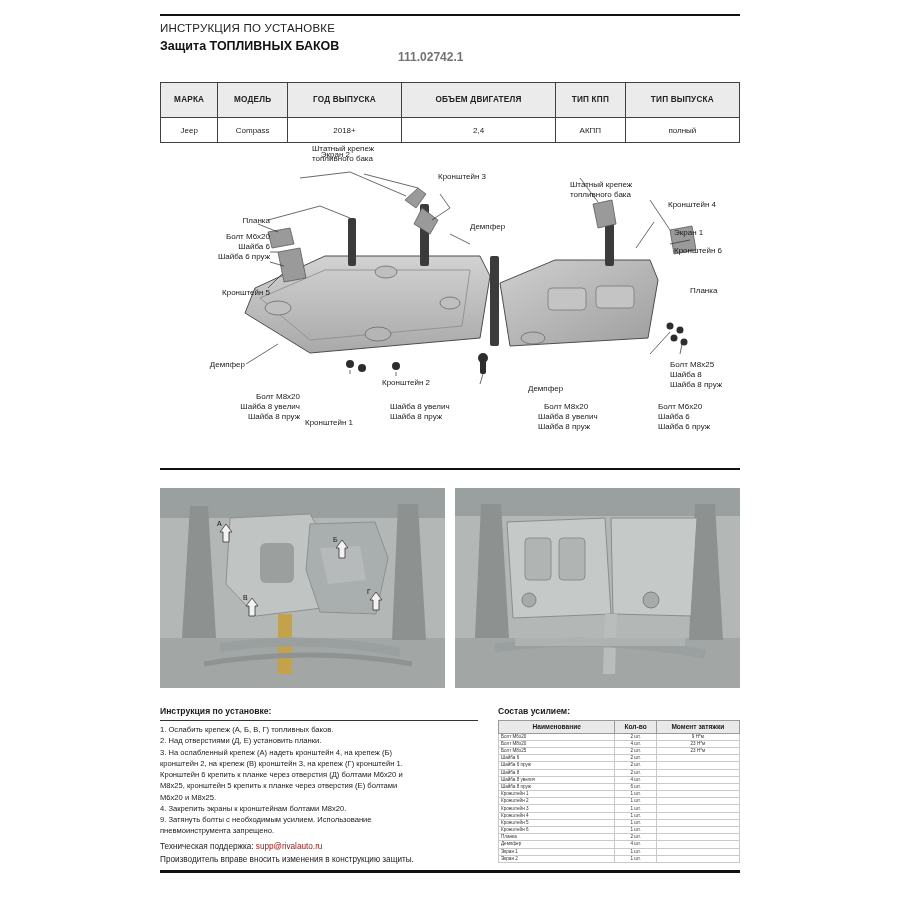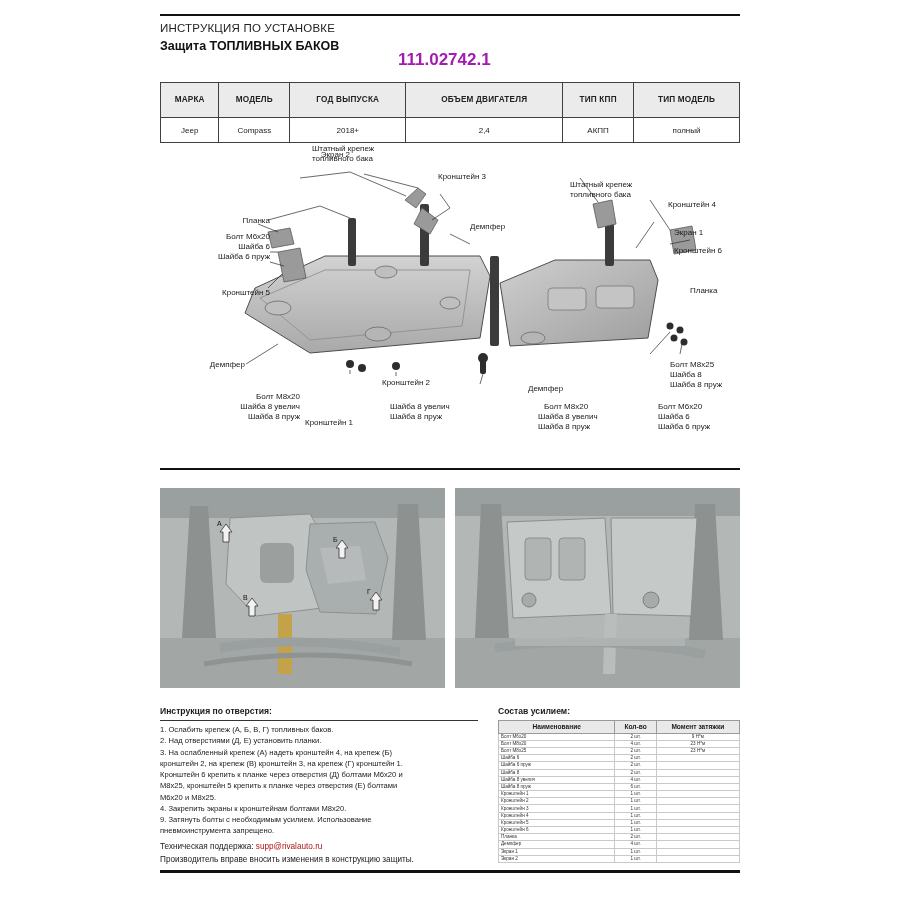--- a/index.html
+++ b/index.html
@@ -9,21 +9,21 @@
     font-family:"Liberation Sans", sans-serif;
     color:#1a1a1a;
     overflow:hidden;
   }
   .page{position:relative;width:812px;height:900px;}
 
   
   .hdr{position:absolute;left:160px;top:22px;}
   .hdr .l1{font-size:11.5px;letter-spacing:.2px;color:#222;}
   .hdr .l2{margin-top:5px;font-size:12.5px;font-weight:bold;color:#111;}
-  .hdr .code{position:absolute;left:238px;top:28px;font-size:17px;font-weight:bold;color:#a21caf;}
+  .hdr .code{position:absolute;left:238px;top:28px;font-size:12px;font-weight:bold;color:#737373;}
 
   
   .spec{position:absolute;left:160px;top:82px;width:580px;border-collapse:collapse;}
   .spec td{border:1px solid #404040;text-align:center;vertical-align:middle;font-size:8.2px;color:#222;}
   .spec tr.head td{height:32px;background:#ebebeb;font-weight:bold;letter-spacing:.2px;line-height:1.25;}
   .spec tr.vals td{height:22px;background:#ffffff;font-size:8px;}
 
   
   .draw{position:absolute;left:150px;top:148px;width:600px;height:310px;}
   .lbl{position:absolute;font-size:8px;color:#1a1a1a;line-height:1.28;white-space:nowrap;}
@@ -74,21 +74,21 @@
   </div>
 
   <table class="spec">
     <tbody>
         <tr class="head">
       <td>МАРКА</td>
       <td>МОДЕЛЬ</td>
       <td style="white-space:pre-line">ГОД ВЫПУСКА</td>
       <td style="white-space:pre-line">ОБЪЕМ ДВИГАТЕЛЯ</td>
       <td>ТИП КПП</td>
-      <td style="white-space:pre-line">ТИП МОДЕЛЬ</td>
+      <td style="white-space:pre-line">ТИП ВЫПУСКА</td>
     </tr>
     <tr class="vals">
       <td>Jeep</td>
       <td>Compass</td>
       <td>2018+</td>
       <td>2,4</td>
       <td>АКПП</td>
       <td>полный</td>
     </tr>
   </tbody>
@@ -262,21 +262,21 @@
         <circle cx="74" cy="112" r="7" fill="#a7abaa" stroke="#7d8281"></circle>
         <circle cx="196" cy="112" r="8" fill="#a7abaa" stroke="#7d8281"></circle>
         <path d="M150 126 L162 126 L160 186 L148 186 Z" fill="#b9bdbc"></path>
         <path d="M40 160 Q140 146 250 166" stroke="#9aa09f" stroke-width="9" fill="none"></path>
         <rect x="60" y="150" width="170" height="8" fill="#aeb3b2"></rect>
       </svg>
     </div>
   </div>
 
   <div class="instr">
-    <h4>Инструкция по отверстия:</h4>
+    <h4>Инструкция по установке:</h4>
     <div class="hr"></div>
     <p>1. Ослабить крепеж (А, Б, В, Г) топливных баков.</p>
     <p>2. Над отверстиями (Д, Е) установить планки.</p>
     <p>3. На ослабленный крепеж (А) надеть кронштейн 4, на крепеж (Б)</p>
     <p>кронштейн 2, на крепеж (В) кронштейн 3, на крепеж (Г) кронштейн 1.</p>
     <p>Кронштейн 6 крепить к планке через отверстия (Д) болтами М6х20 и</p>
     <p>М8х25, кронштейн 5 крепить к планке через отверстия (Е) болтами</p>
     <p>М6х20 и М8х25.</p>
     <p>4. Закрепить экраны к кронштейнам болтами М8х20.</p>
     <p>9. Затянуть болты с необходимым усилием. Использование</p>

